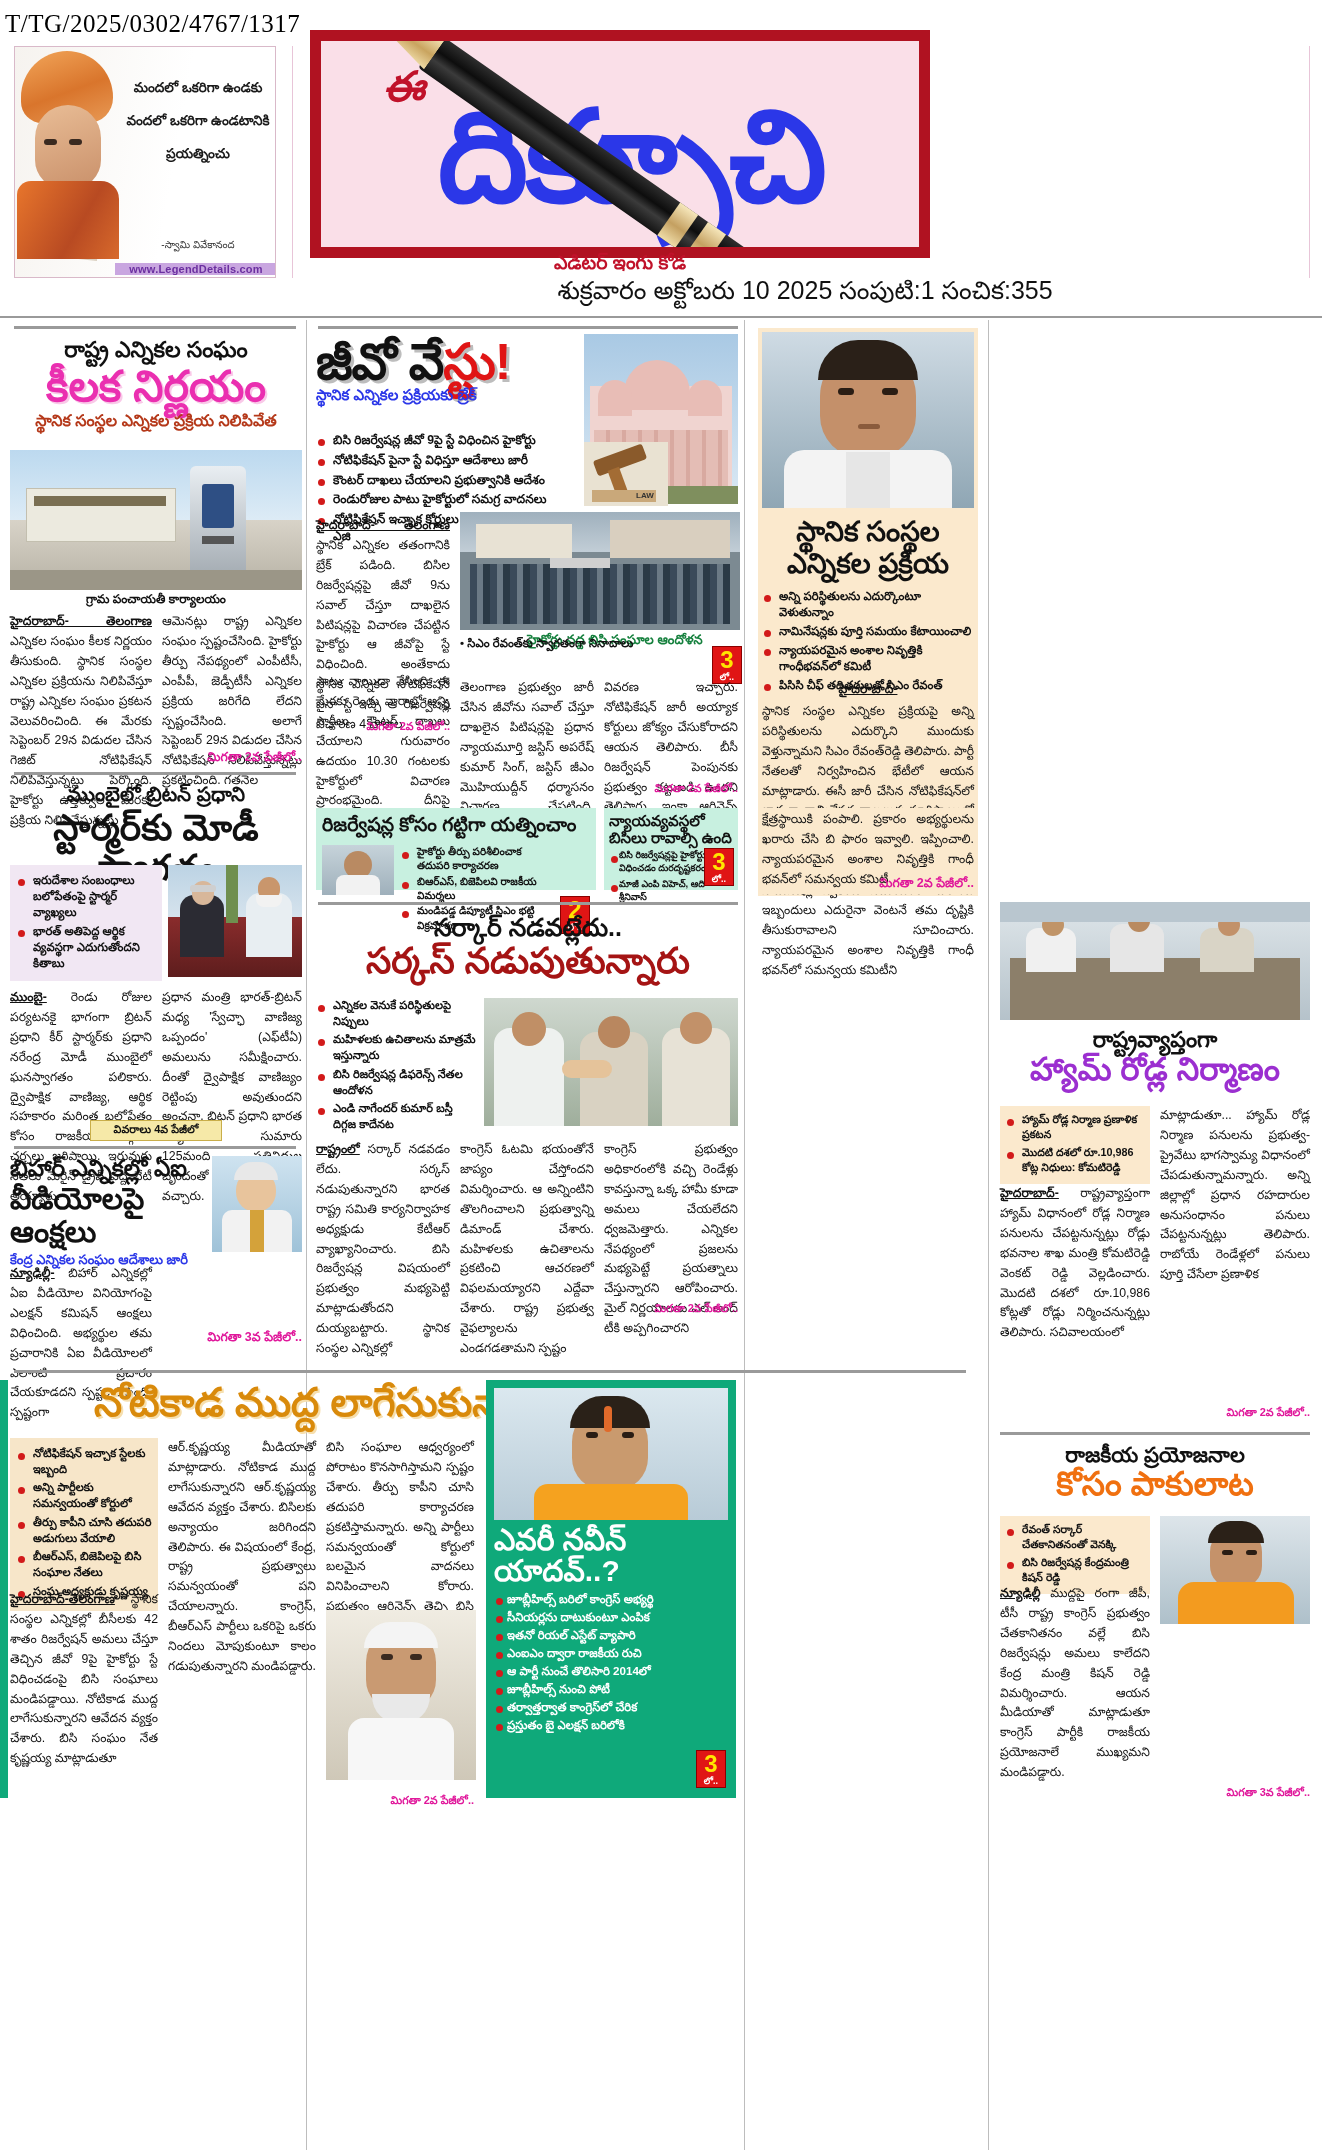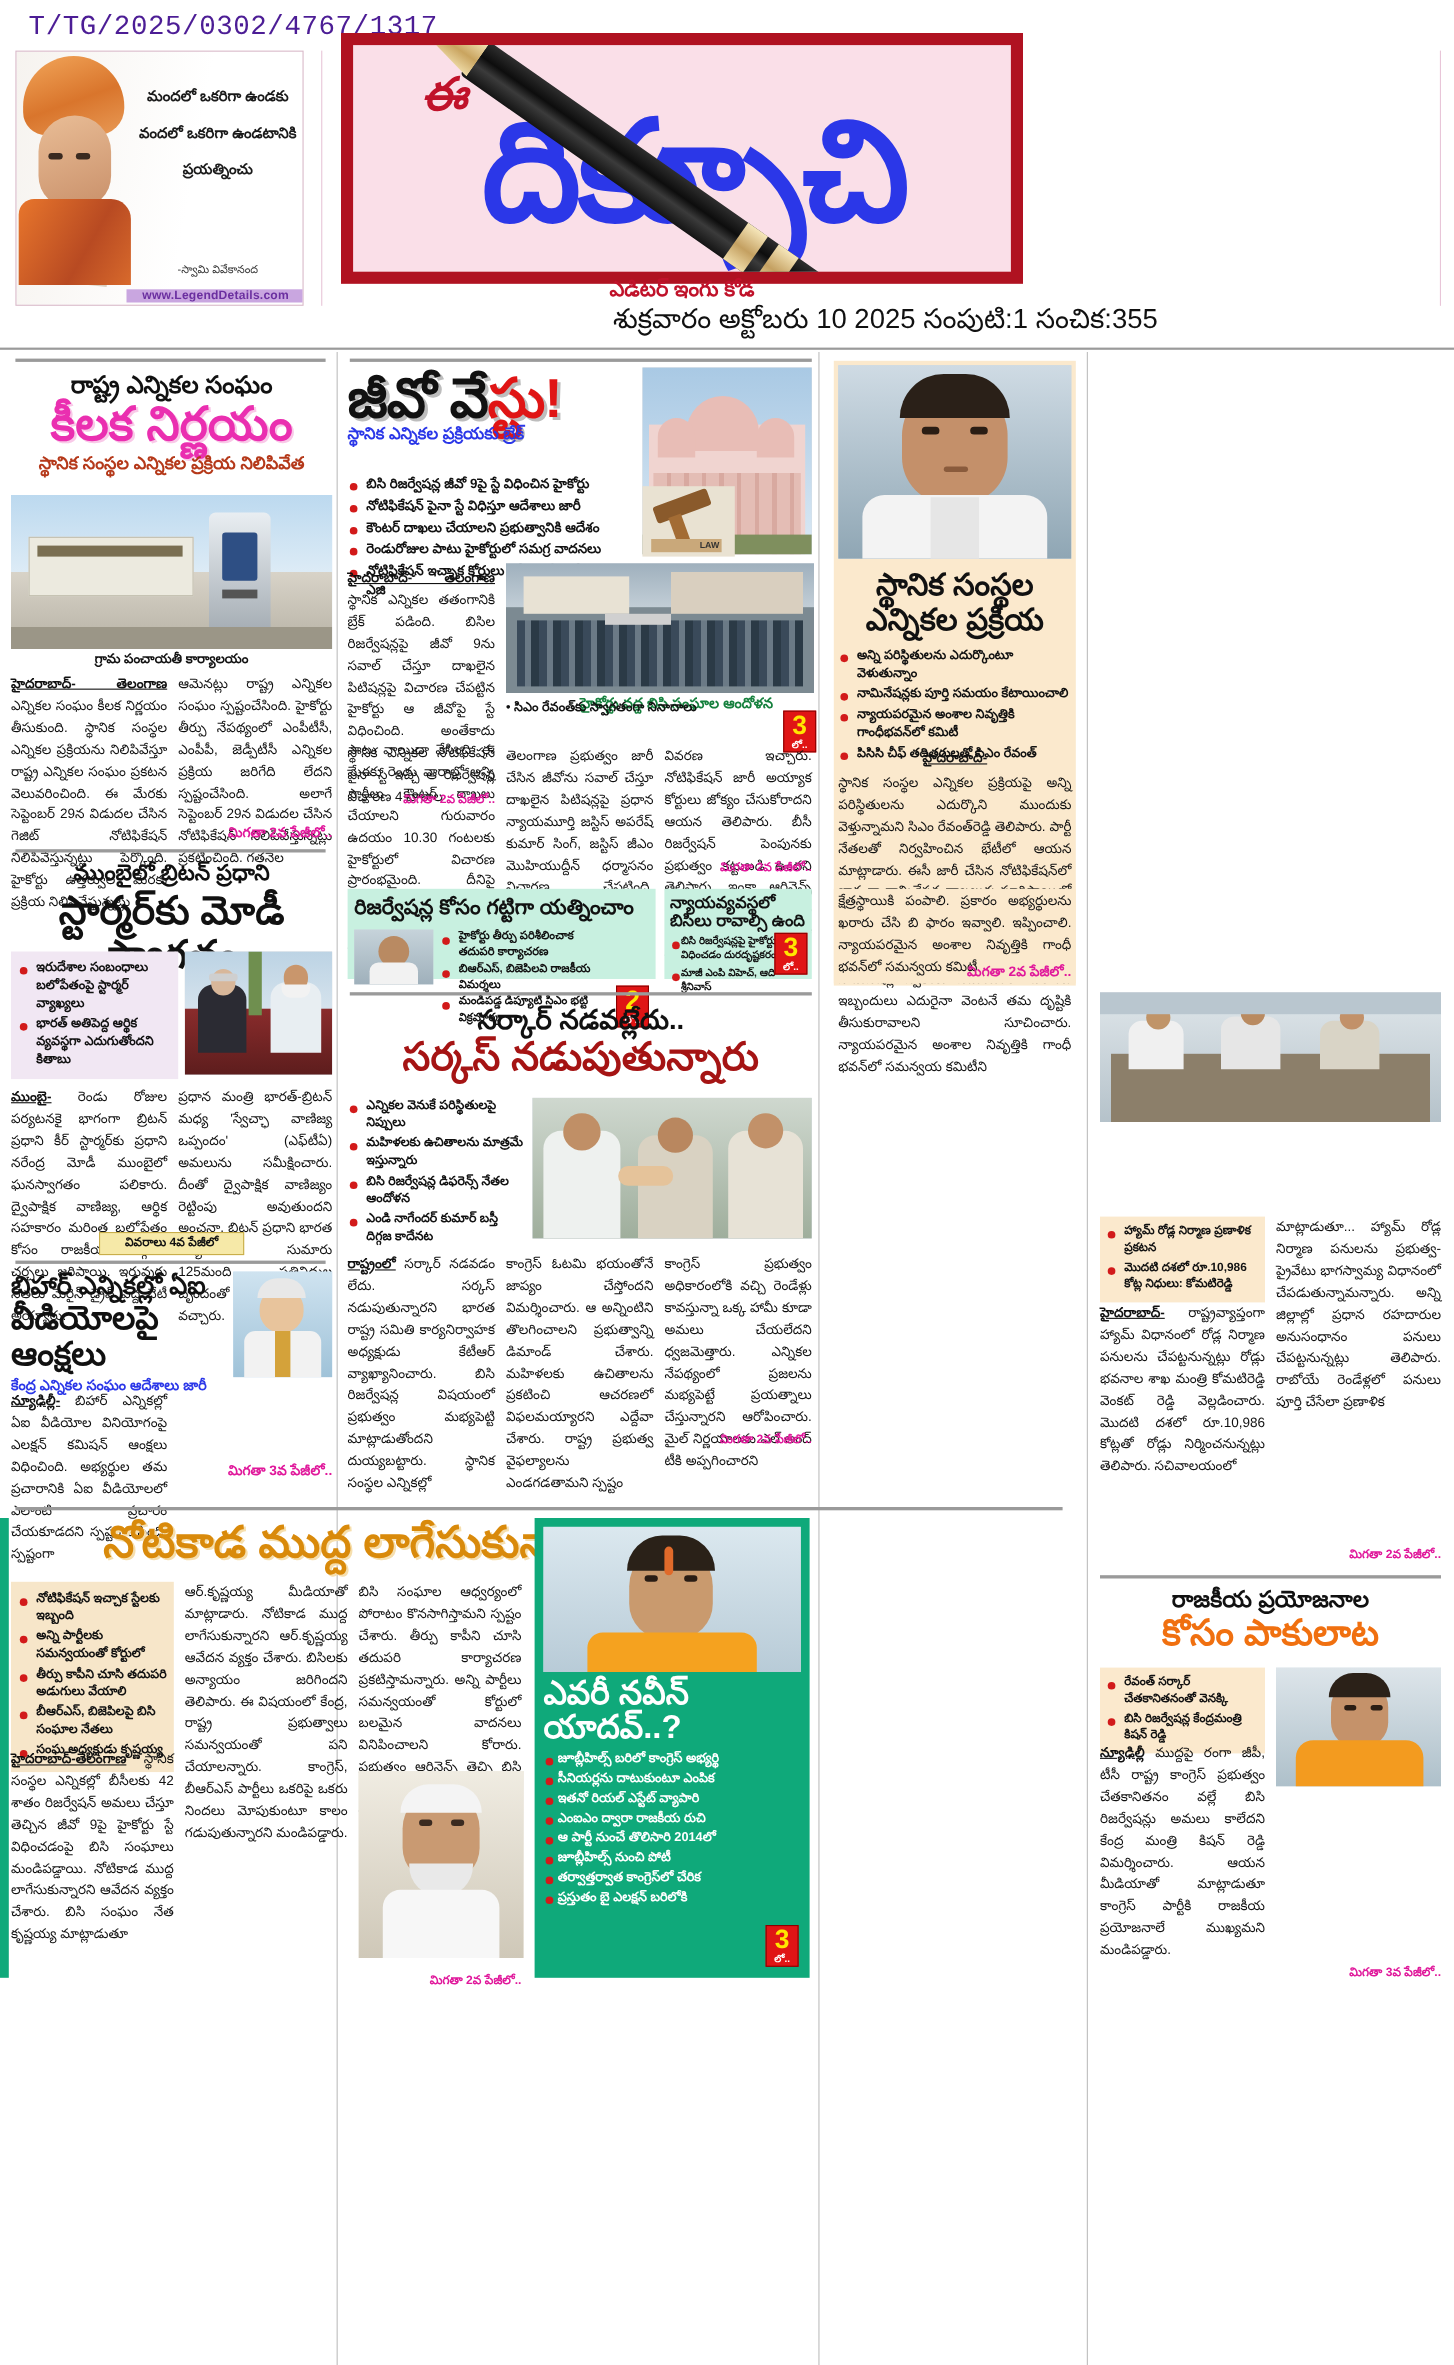--- a/index.html
+++ b/index.html
@@ -18,25 +18,25 @@
 
   
   #masthead {
     position: relative;
     height: 318px;
     width: 1322px;
     border-bottom: 2px solid #9a9a9a;
   }
   .regno {
     position: absolute;
-    left: 26px; top: 10px;
+    left: 5px; top: 10px;
     font-size: 25px;
     letter-spacing: .5px;
-    color: #4c1d95;
-    font-family: Liberation Mono, monospace;
+    color: #000000;
+    font-family: Liberation Serif, serif;
   }
   .swami-box {
     position: absolute;
     left: 14px; top: 46px;
     width: 262px; height: 232px;
     border: 1px solid #d9b9c9;
     background: linear-gradient(100deg,#f6f3ef 0%,#ffffff 60%);
     overflow: hidden;
   }
   .swami-face {
@@ -641,20 +641,24 @@
     <div style="position:absolute;left:10px;top:56px;width:290px;height:62px;background:#8c7f6a;"></div>
     <div style="position:absolute;left:26px;top:26px;width:50px;height:44px;background:#f0f0f0;border-radius:12px 12px 0 0;"></div>
     <div style="position:absolute;left:42px;top:12px;width:22px;height:22px;background:#c09468;border-radius:11px;"></div>
     <div style="position:absolute;left:110px;top:22px;width:54px;height:48px;background:#e6e6e6;border-radius:12px 12px 0 0;"></div>
     <div style="position:absolute;left:128px;top:8px;width:22px;height:22px;background:#b98a60;border-radius:11px;"></div>
     <div style="position:absolute;left:200px;top:26px;width:54px;height:44px;background:#d9d4c6;border-radius:12px 12px 0 0;"></div>
     <div style="position:absolute;left:218px;top:12px;width:22px;height:22px;background:#c29169;border-radius:11px;"></div>
     <div style="position:absolute;left:0;top:0;width:310px;height:20px;background:#b9c6cf;"></div>
   </div>
 
+  <div class="blk" style="left:1000px; top:706px; width:310px;">
+    <div class="kicker" style="font-size:22px;">రాష్ట్రవ్యాప్తంగా</div>
+    <div class="mainhead" style="font-size:32px;color:#9b2fd0;margin-top:-2px;">హ్యామ్ రోడ్ల నిర్మాణం</div>
+  </div>
 
   <div class="blk" style="left:1000px; top:786px; width:150px; background:#fbe9cd; padding:6px 5px;">
     <ul class="bl">
       <li style="font-size:10.8px;">హ్యామ్ రోడ్ల నిర్మాణ ప్రణాళిక ప్రకటన</li>
       <li style="font-size:10.8px;">మొదటి దశలో రూ.10,986 కోట్ల నిధులు: కోమటిరెడ్డి</li>
     </ul>
   </div>
 
   <div class="blk body-col" style="left:1000px; top:864px; width:150px;">
     <span class="place">హైదరాబాద్-</span>

